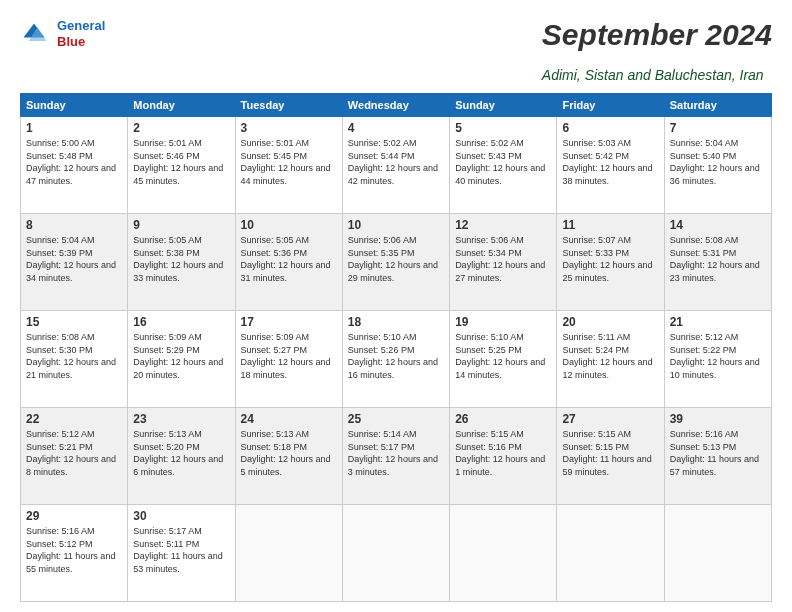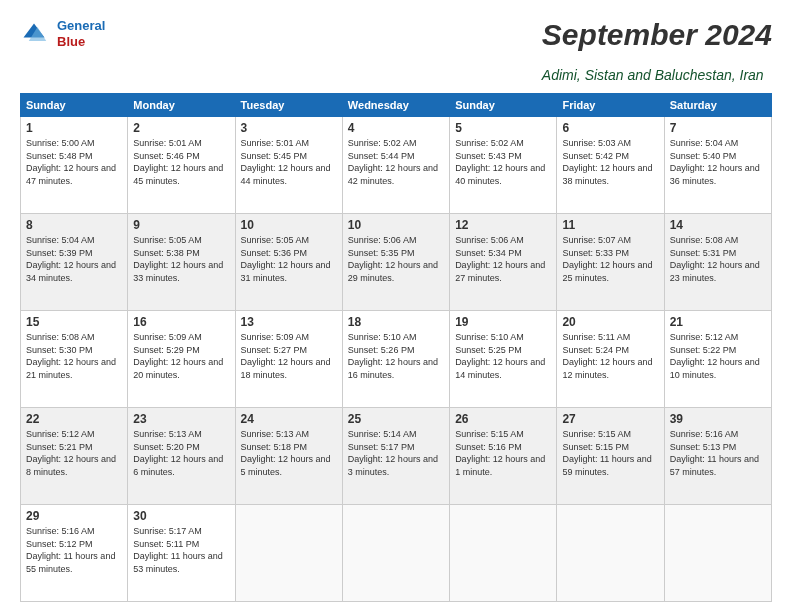--- a/index.html
+++ b/index.html
@@ -262,21 +262,21 @@
           </td>
           <td>
             <span class="day-num">16</span>
 <div class="day-info">
 Sunrise: 5:09 AM<br>
 Sunset: 5:29 PM<br>
 Daylight: 12 hours and 20 minutes.
 </div>
           </td>
           <td>
-            <span class="day-num">13</span>
+            <span class="day-num">17</span>
 <div class="day-info">
 Sunrise: 5:09 AM<br>
 Sunset: 5:27 PM<br>
 Daylight: 12 hours and 18 minutes.
 </div>
           </td>
           <td>
             <span class="day-num">18</span>
 <div class="day-info">
 Sunrise: 5:10 AM<br>

